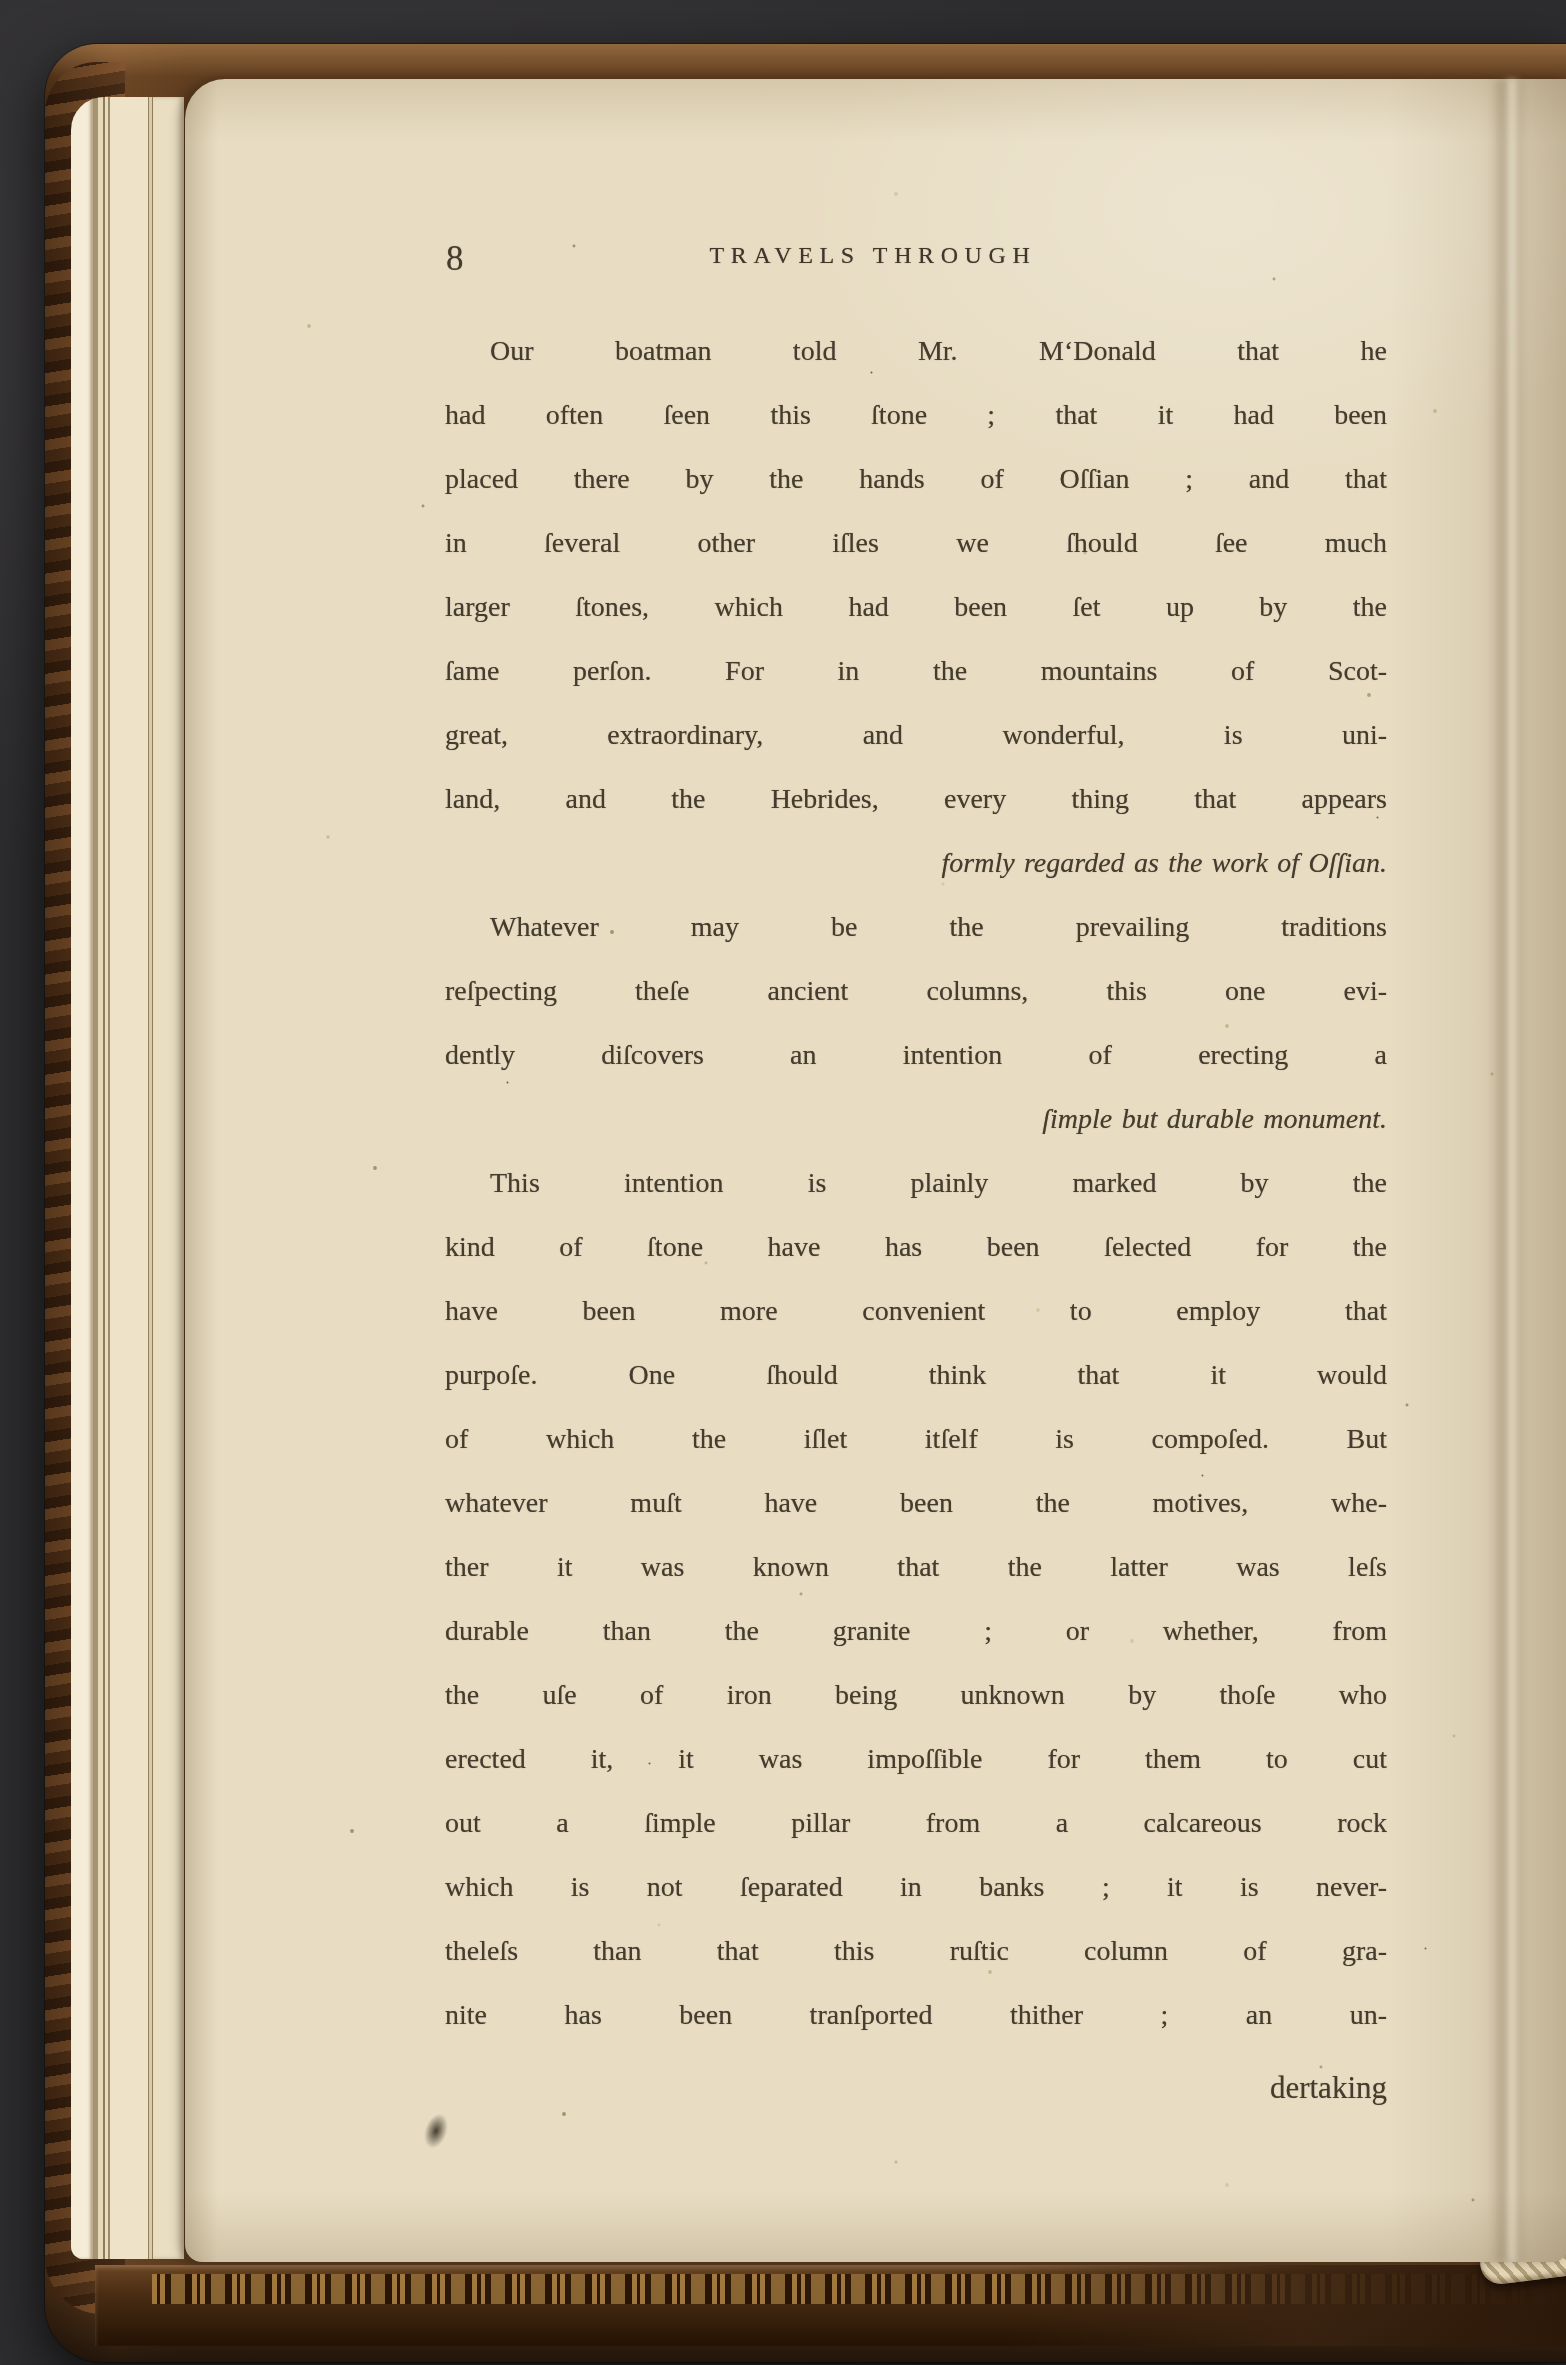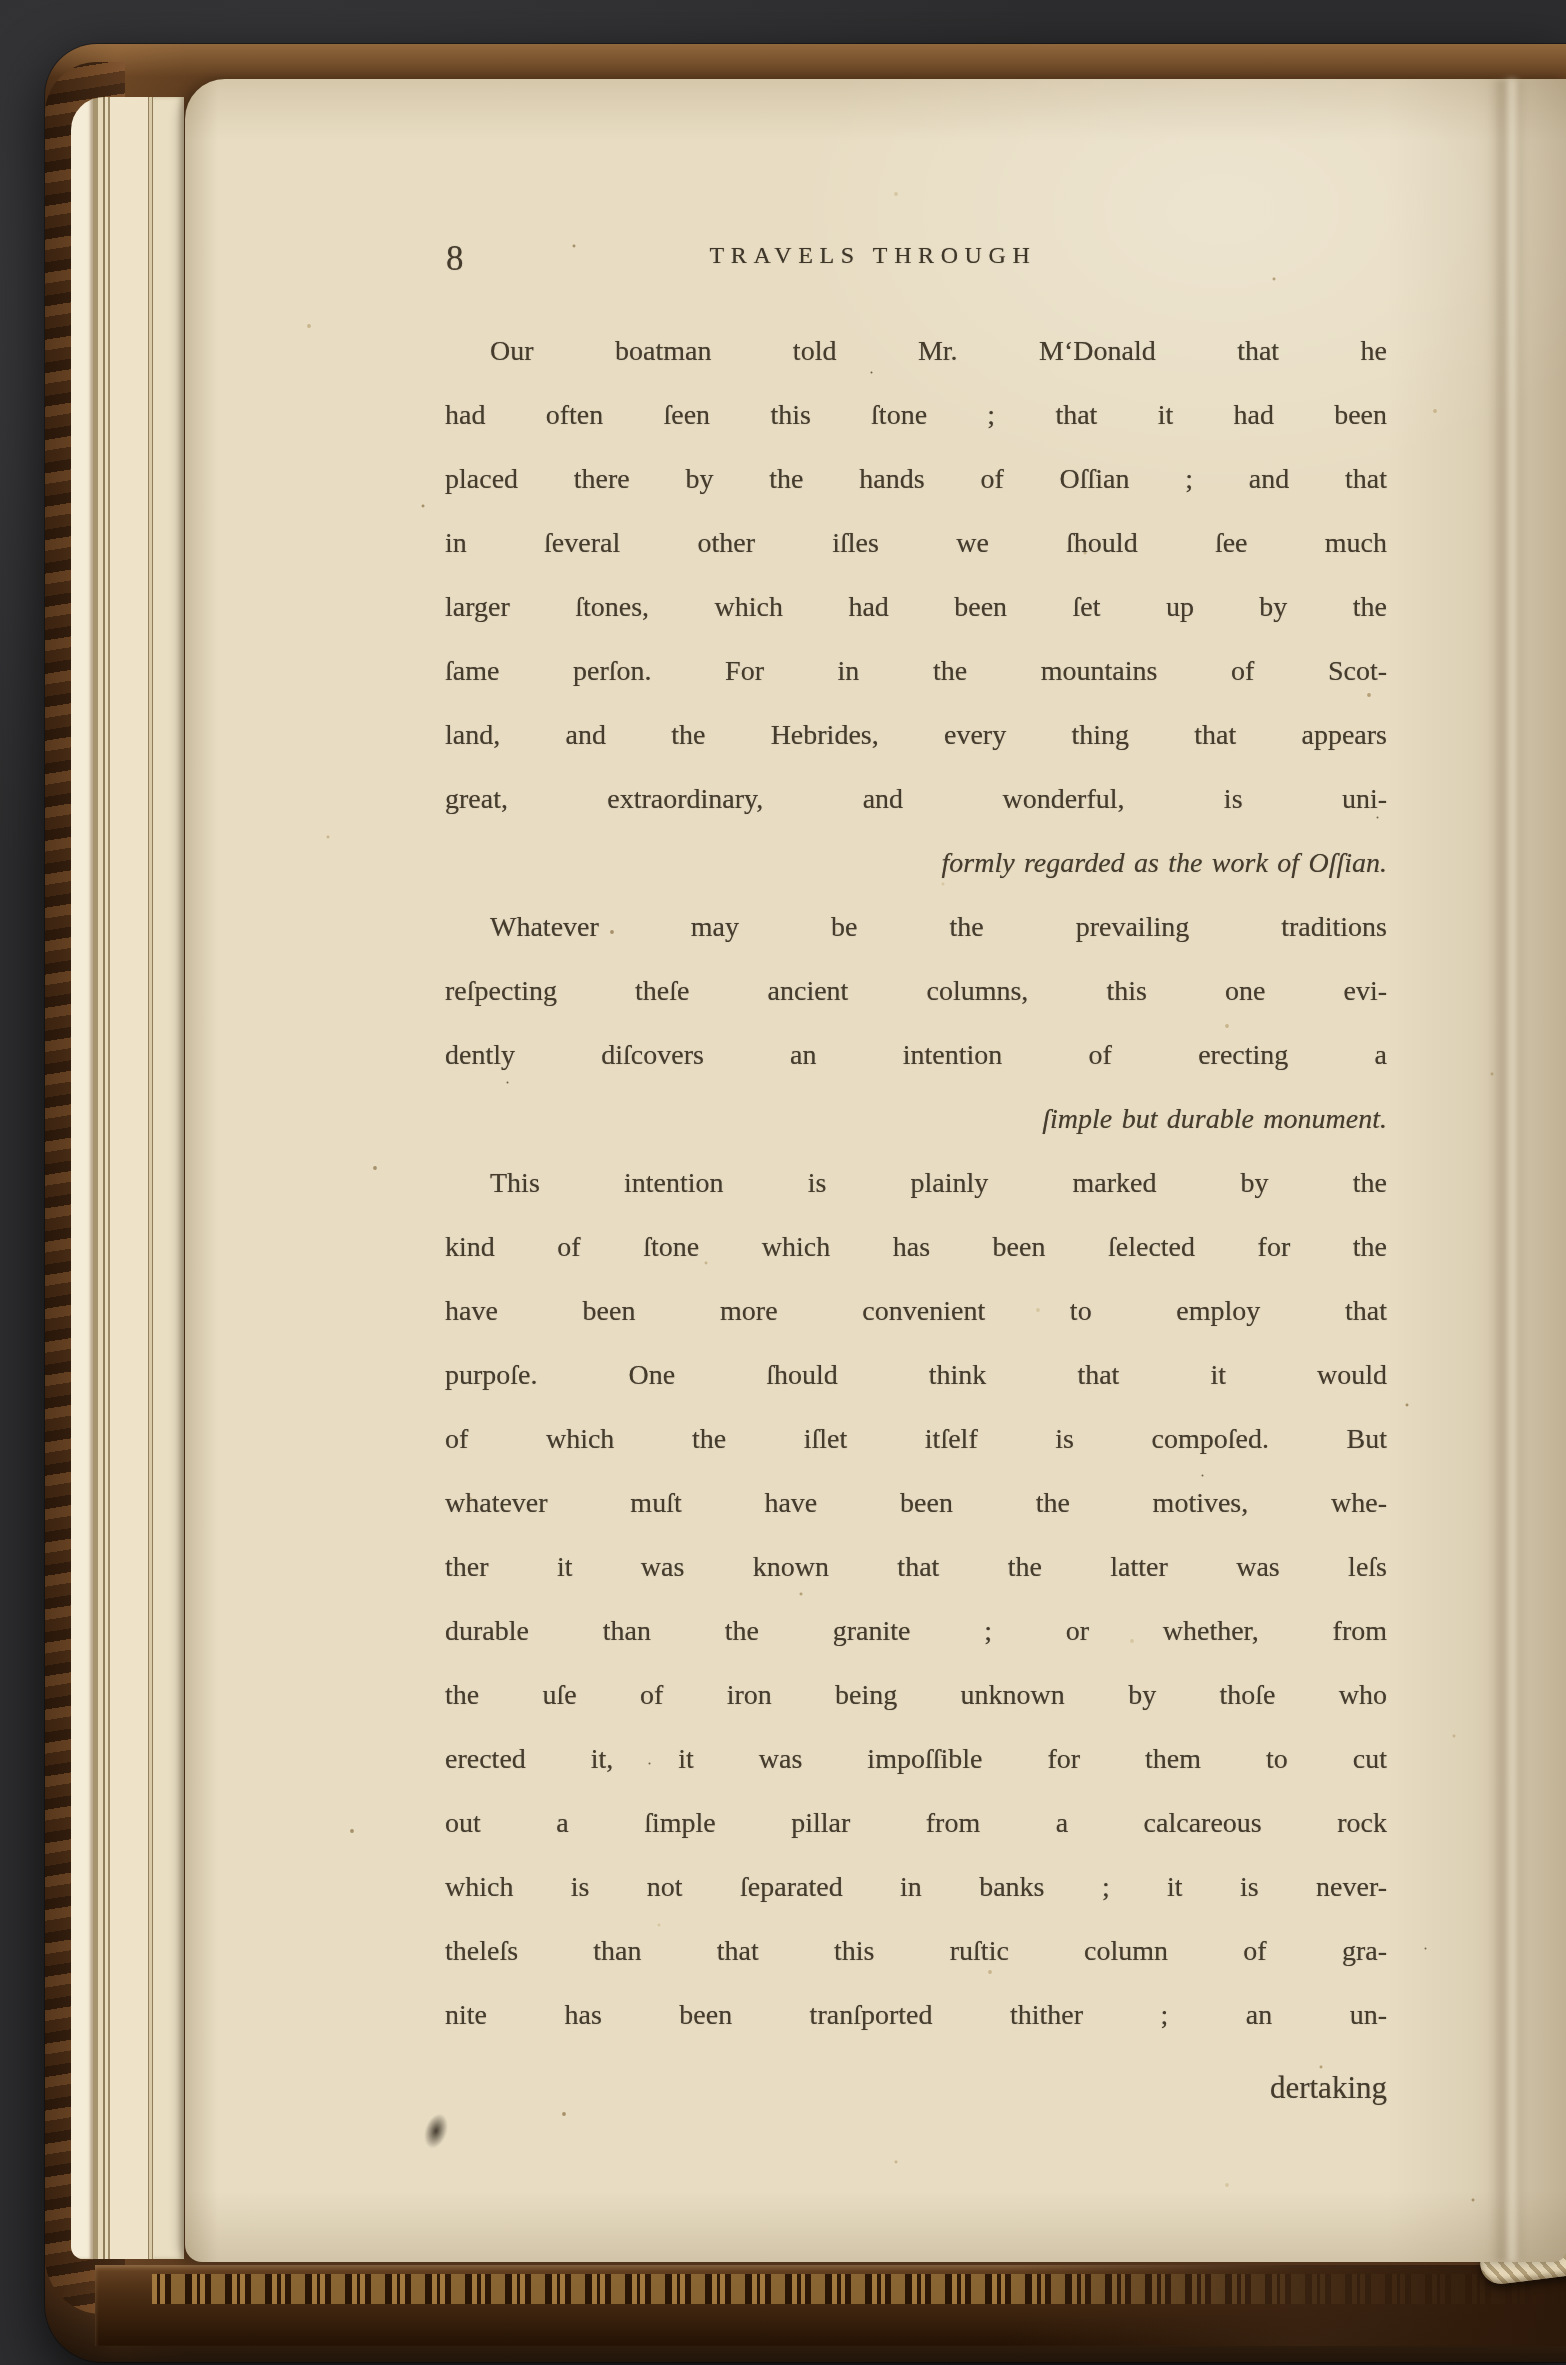--- a/index.html
+++ b/index.html
@@ -147,29 +147,29 @@
     <span class="pagenum">8</span>
     <span class="runhead">TRAVELS THROUGH</span>
 
     <div class="textblock" id="lines">
         <div class="line ind">Our boatman told Mr. M‘Donald that he</div>
         <div class="line">had often ſeen this ſtone ; that it had been</div>
         <div class="line">placed there by the hands of Oſſian ; and that</div>
         <div class="line">in ſeveral other iſles we ſhould ſee much</div>
         <div class="line">larger ſtones, which had been ſet up by the</div>
         <div class="line">ſame perſon.  For in the mountains of Scot-</div>
+        <div class="line">great, extraordinary, and wonderful, is uni-</div>
         <div class="line">land, and the Hebrides, every thing that appears</div>
-        <div class="line">great, extraordinary, and wonderful, is uni-</div>
         <div class="line noj">formly regarded as the work of Oſſian.</div>
         <div class="line ind">Whatever may be the prevailing traditions</div>
         <div class="line">reſpecting theſe ancient columns, this one evi-</div>
         <div class="line">dently diſcovers an intention of erecting a</div>
         <div class="line noj">ſimple but durable monument.</div>
         <div class="line ind">This intention is plainly marked by the</div>
-        <div class="line">kind of ſtone which has been ſelected for the</div>
+        <div class="line">kind of ſtone have has been ſelected for the</div>
         <div class="line">have been more convenient to employ that</div>
         <div class="line">purpoſe.  One ſhould think that it would</div>
         <div class="line">of which the iſlet itſelf is compoſed.  But</div>
         <div class="line">whatever muſt have been the motives, whe-</div>
         <div class="line">ther it was known that the latter was leſs</div>
         <div class="line">durable than the granite ; or whether, from</div>
         <div class="line">the uſe of iron being unknown by thoſe who</div>
         <div class="line">erected it, it was impoſſible for them to cut</div>
         <div class="line">out a ſimple pillar from a calcareous rock</div>
         <div class="line">which is not ſeparated in banks ; it is never-</div>

